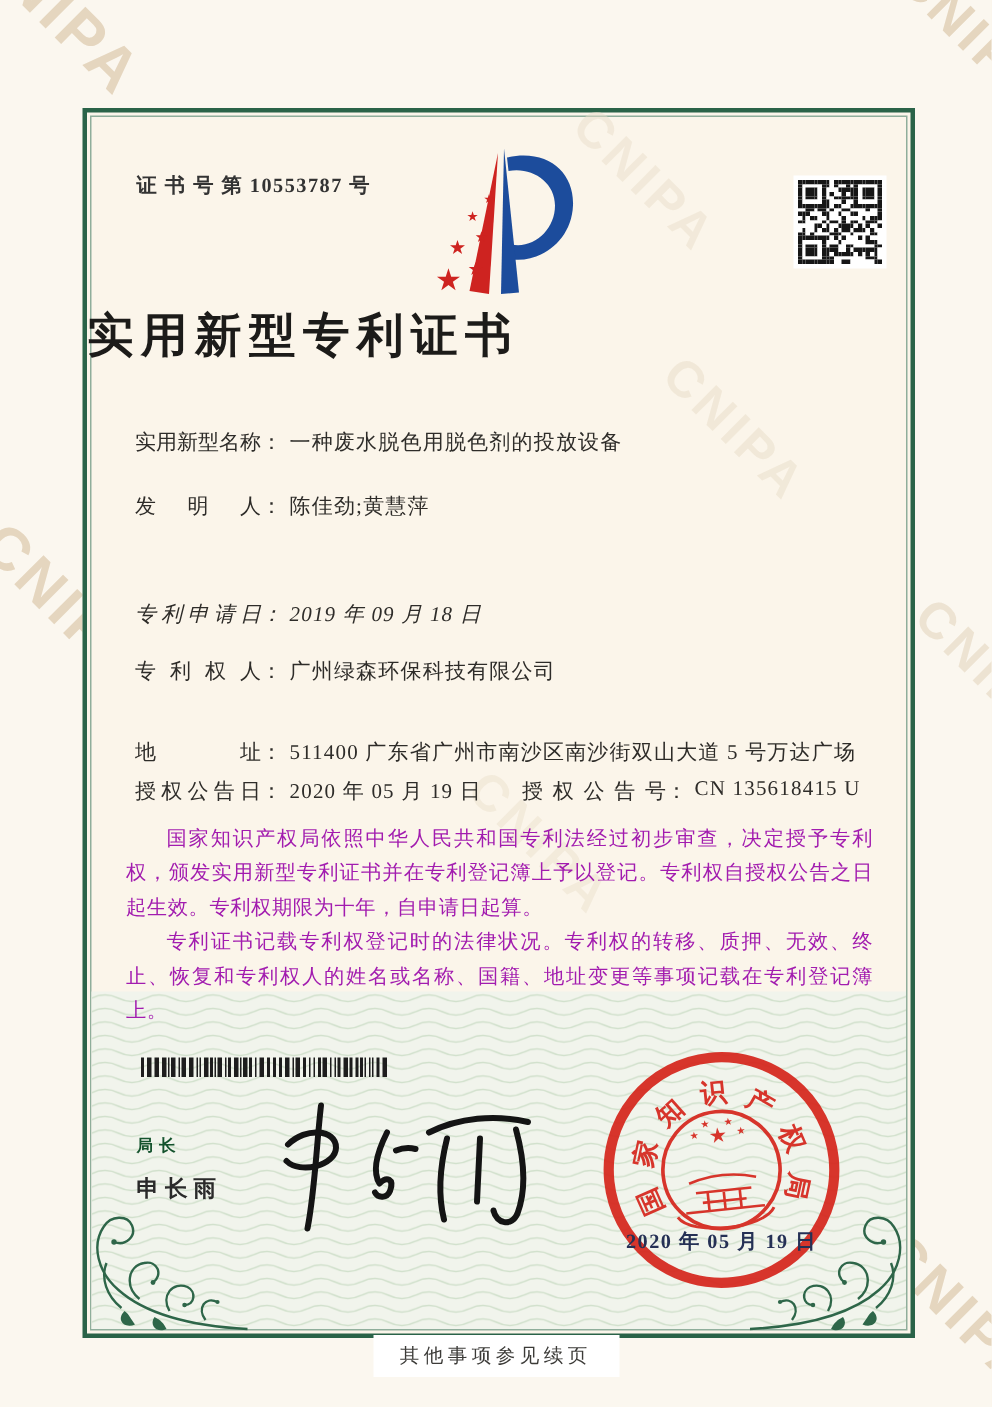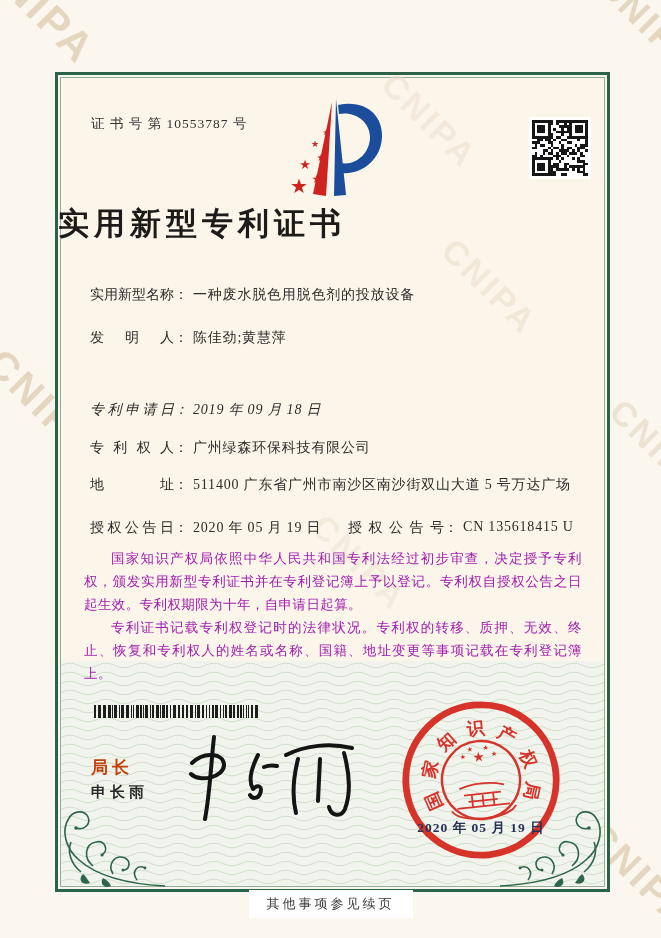--- a/index.html
+++ b/index.html
@@ -15,56 +15,56 @@
   
   #frame{position:absolute;left:55px;top:72px;width:549px;height:814px;
          border:3px solid #2a6348;background:#fbf5ea;z-index:1;}
   #frame-inner{position:absolute;left:2px;top:2px;right:2px;bottom:2px;
          border:1px solid #8fae9b;pointer-events:none;}
   .inwm{position:absolute;font-family:"Liberation Sans","DejaVu Sans",sans-serif;
         font-weight:bold;color:#eadfcb;transform:rotate(45deg);letter-spacing:3px;
         pointer-events:none;white-space:nowrap;z-index:0;}
 
   
-  #cert-no{position:absolute;left:33px;top:40px;font-size:13.5px;letter-spacing:1px;color:#333;z-index:3;}
+  #cert-no{position:absolute;left:33px;top:40px;font-size:13.5px;letter-spacing:1px;color:#333;z-index:3;font-weight:bold;}
   #logo{position:absolute;left:223px;top:18px;width:108px;height:106px;z-index:2;}
   #qr{position:absolute;left:471px;top:42px;width:56px;height:56px;background:#fff;
       padding:3px;display:grid;grid-template-columns:repeat(21,1fr);grid-template-rows:repeat(21,1fr);z-index:2;}
   .qm{background:#fff;} .qm.d{background:#161616;}
   #title{position:absolute;left:0;top:128px;width:100%;text-align:left;
          font-size:31px;font-weight:bold;letter-spacing:5px;color:#1c1b19;z-index:3;}
 
   
   .row{position:absolute;left:32px;font-size:14px;color:#2e2c29;white-space:nowrap;z-index:3;}
   .row .lab{display:inline-block;width:84px;text-align:justify;text-align-last:justify;vertical-align:top;}
   .row .colon{display:inline-block;vertical-align:top;}
   .row .val{display:inline-block;margin-left:5px;letter-spacing:0.8px;vertical-align:top;}
   #row-name{top:211px;} #row-inventor{top:254px;} #row-patno{top:290px;}
-  #row-filing{top:326px;font-style:italic;} #row-patentee{top:364px;} #row-address{top:401px;}
+  #row-filing{top:326px;font-style:italic;} #row-patentee{top:364px;} #row-address{top:418px;}
   #row-grant{top:444px;width:500px;}
   #addr-l2{display:block;padding-left:58px;margin-top:4px;letter-spacing:0.8px;}
   #grant-no-part{position:absolute;left:258px;top:0;}
   #grant-no-part .lab2{display:inline-block;width:96px;text-align:justify;text-align-last:justify;vertical-align:top;}
 
   
   #paras{position:absolute;left:26px;top:472px;width:498px;z-index:3;}
   #paras p{margin:0;text-indent:2em;font-size:13.5px;line-height:23px;
            letter-spacing:0.4px;color:#a21caf;text-align:justify;}
 
   
   #band{position:absolute;left:3px;right:3px;top:586px;bottom:3px;z-index:1;
         background:#f1f4ec;}
   #band svg{position:absolute;left:0;top:0;width:100%;height:100%;}
 
   
   #barcode{position:absolute;left:36px;top:630px;width:166px;height:13px;
            display:flex;align-items:stretch;z-index:3;}
   #barcode .b{background:#1d1d1d;height:100%;} #barcode .g{height:100%;}
   #sig-title{position:absolute;left:33px;top:681px;font-family:"Liberation Sans","DejaVu Sans",sans-serif;
-             font-size:17px;font-weight:bold;letter-spacing:4px;color:#c2410c;z-index:3;}
+             font-size:11px;font-weight:bold;letter-spacing:4px;color:#14532d;z-index:3;}
   #sig-name{position:absolute;left:33px;top:708px;font-family:"Liberation Sans","DejaVu Sans",sans-serif;
             font-size:15px;font-weight:bold;letter-spacing:4px;color:#2a2a2a;z-index:3;}
   #signature{position:absolute;left:120px;top:656px;width:180px;height:92px;z-index:3;}
   #seal{position:absolute;left:340px;top:622px;width:166px;height:166px;z-index:2;}
   #seal-date{position:absolute;left:338px;top:744px;width:170px;text-align:center;
              font-size:13.5px;font-weight:bold;letter-spacing:1px;color:#253055;z-index:4;}
   #page-info{position:absolute;left:0;top:786px;width:100%;text-align:center;
              font-size:12px;letter-spacing:1px;color:#3a3936;z-index:3;}
   .flourish{position:absolute;width:110px;height:88px;z-index:2;}
   #fl-left{left:-1px;bottom:-1px;}

